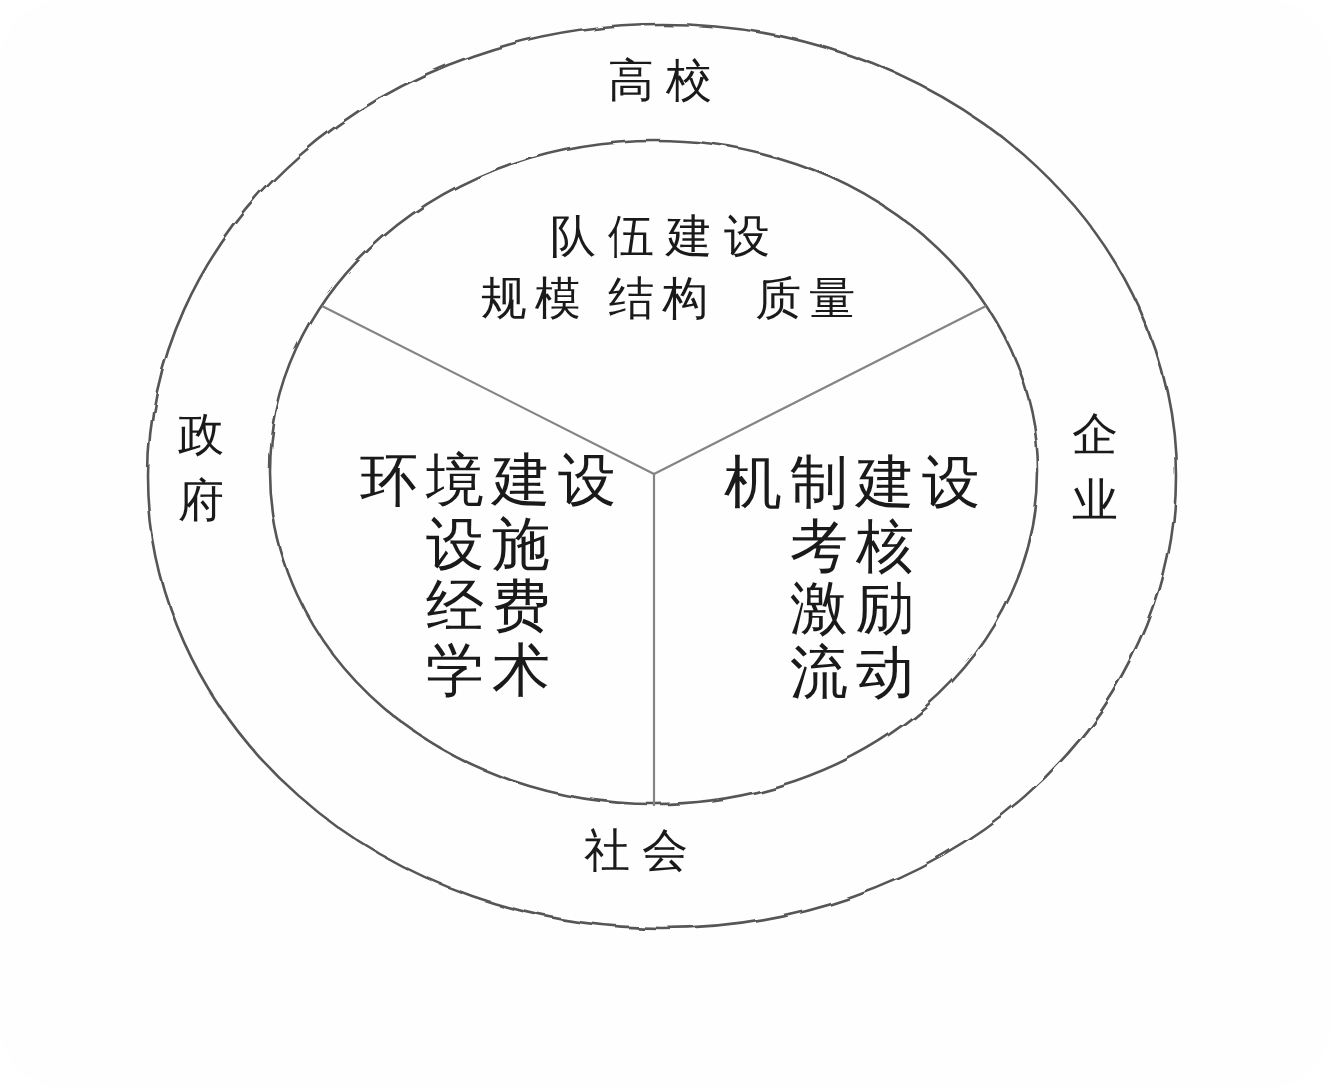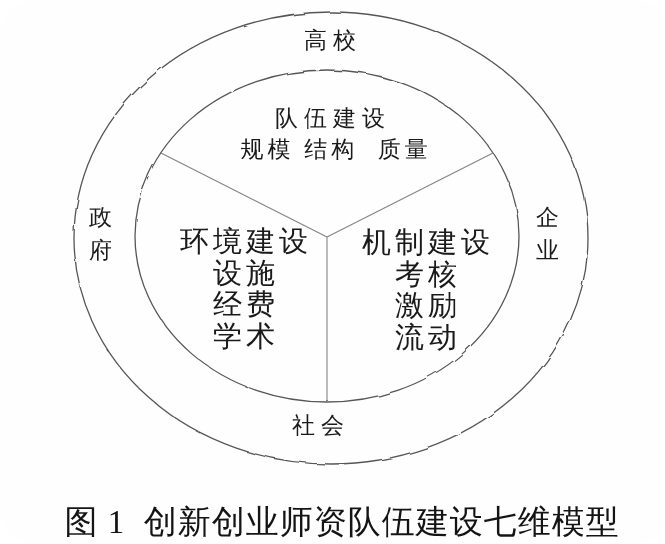--- a/index.html
+++ b/index.html
@@ -109,15 +109,14 @@
     <div>学术</div>
   </div>
 
   <div class="sector-block sector-block-right">
     <div>机制建设</div>
     <div>考核</div>
     <div>激励</div>
     <div>流动</div>
   </div>
 
-  <div class="caption">图 1  创新创业师资队伍建设七维模型</div>
 
 </div>
 
 </body></html>

